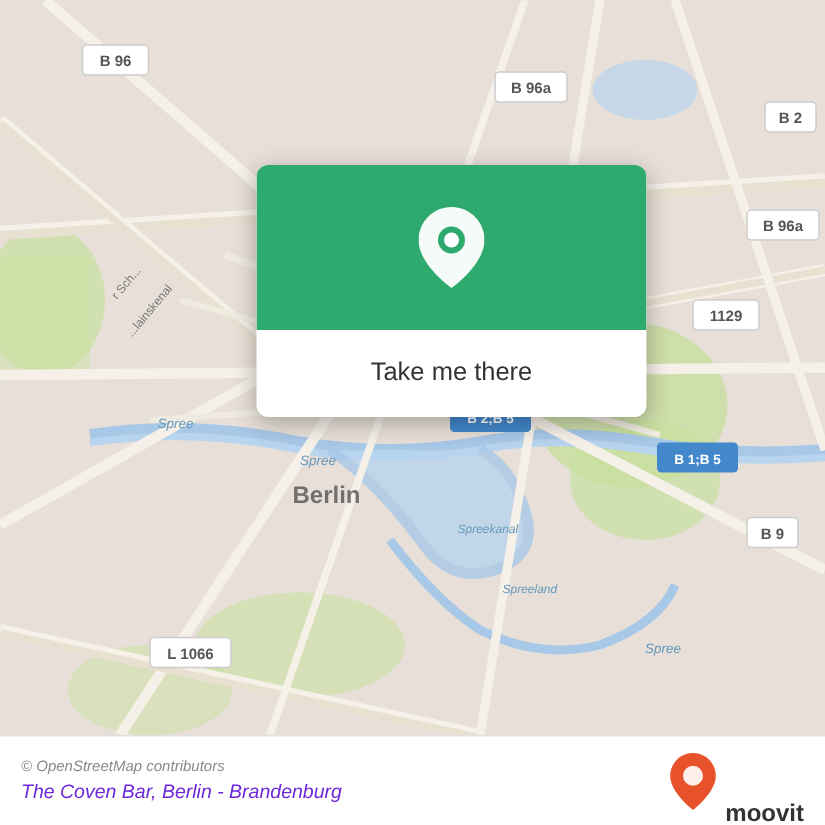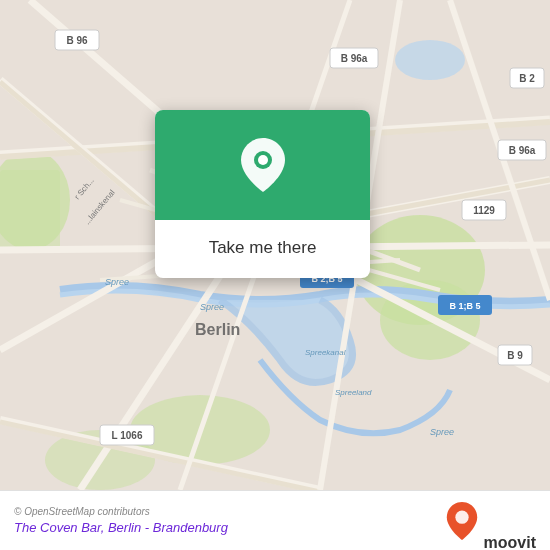--- a/index.html
+++ b/index.html
@@ -25,22 +25,22 @@
       width: 100%;
       height: 100%;
       position: absolute;
       top: 0; left: 0;
     }
 
     
     #map-popup {
       position: absolute;
       top: 110px;
-      left: 155px;
-      width: 215px;
+      left: 171px;
+      width: 260px;
       background: white;
       border-radius: 8px;
       box-shadow: 0 4px 16px rgba(0,0,0,0.3);
       overflow: hidden;
       z-index: 10;
     }
 
     #popup-header {
       background: #2eaa6e;
       height: 110px;

